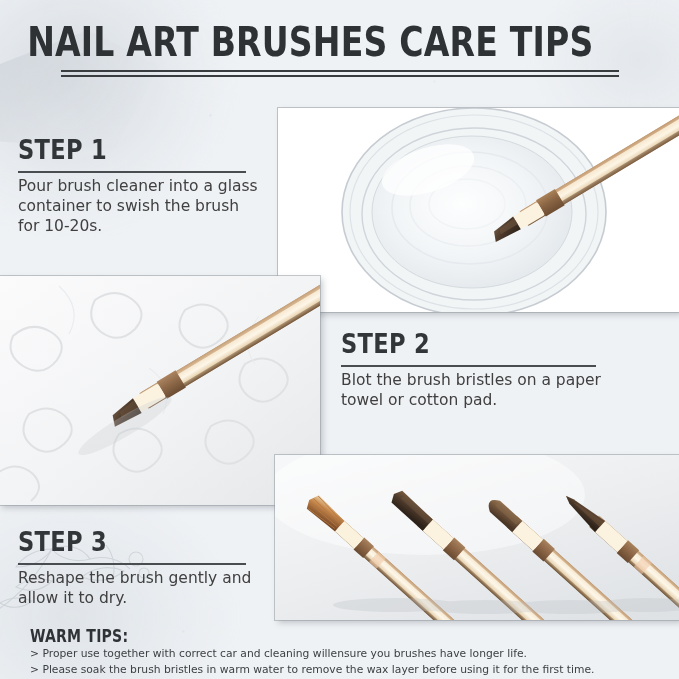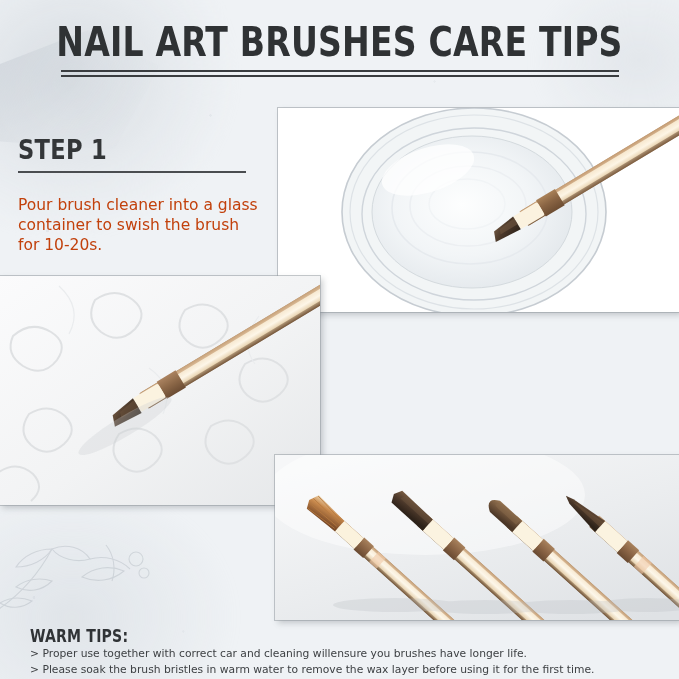--- a/index.html
+++ b/index.html
@@ -75,21 +75,20 @@
     width: 190px; height: 120px;
     opacity: 0.30;
     pointer-events: none;
   }
 
   
   .title-block {
     position: absolute;
     left: 0; top: 22px;
     width: 679px;
-    text-align: center;
   }
   .main-title {
     font-family: "DejaVu Sans Condensed", "Liberation Sans Narrow", "Liberation Sans", sans-serif;
     font-weight: 700;
     font-size: 40px;
     letter-spacing: 0.2px;
     line-height: 1.0;
     color: #2f3234;
     transform: scaleX(0.92);
     white-space: nowrap;
@@ -115,25 +114,25 @@
     transform-origin: left center;
     line-height: 1.05;
     white-space: nowrap;
   }
   .step-rule {
     height: 1.5px;
     background: #4a4d50;
     margin-top: 7px;
   }
   .step-body {
-    margin-top: 22px;
+    margin-top: 3px;
     font-family: "DejaVu Sans", sans-serif;
     font-size: 15.5px;
     line-height: 1.30;
-    color: #c2410c;
+    color: #404040;
   }
 
   #step1 { left: 18px; top: 136px; width: 240px; }
   #step1 .step-rule { width: 228px; }
 
   #step2 { left: 341px; top: 330px; width: 262px; }
   #step2 .step-rule { width: 255px; }
 
   #step3 { left: 18px; top: 528px; width: 240px; }
   #step3 .step-rule { width: 228px; }
@@ -426,21 +425,31 @@
       </g>
     </svg>
   </div>
 
   <div class="step" id="step1">
     <div class="step-head">STEP 1</div>
     <div class="step-rule"></div>
     <div class="step-body">Pour brush cleaner into a glass container to swish the brush for 10-20s.</div>
   </div>
 
-
+  <div class="step" id="step2">
+    <div class="step-head">STEP 2</div>
+    <div class="step-rule"></div>
+    <div class="step-body">Blot the brush bristles on a paper towel or cotton pad.</div>
+  </div>
+
+  <div class="step" id="step3">
+    <div class="step-head">STEP 3</div>
+    <div class="step-rule"></div>
+    <div class="step-body">Reshape the brush gently and allow it to dry.</div>
+  </div>
 
   <div id="warm-tips">
     <div class="tips-head">WARM TIPS:</div>
     <div class="tips-line">&gt; Proper use together with correct car and cleaning willensure you brushes have longer life.</div>
     <div class="tips-line">&gt; Please soak the brush bristles in warm water to remove the wax layer before using it for the first time.</div>
   </div>
 
 </div>
 
 </body></html>

